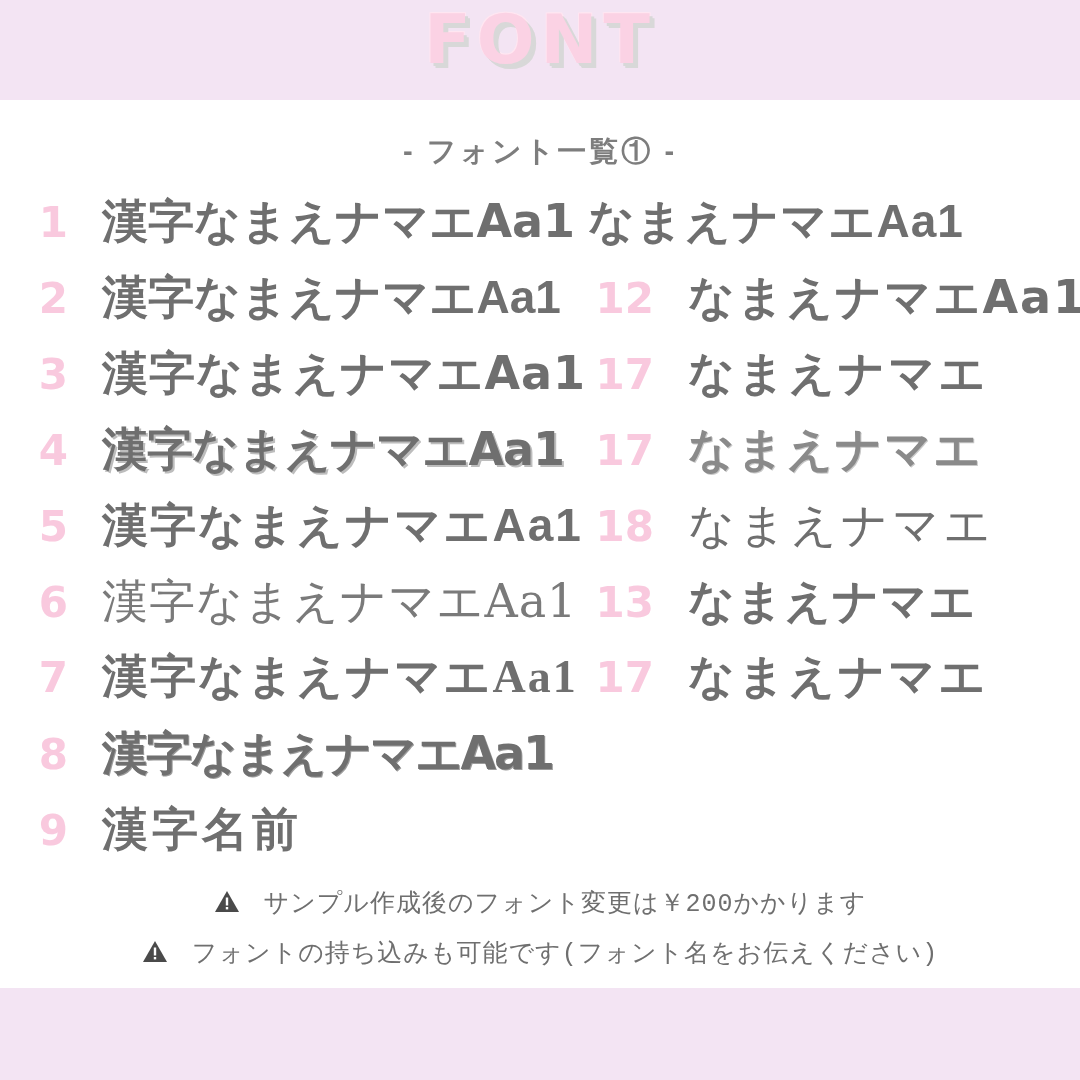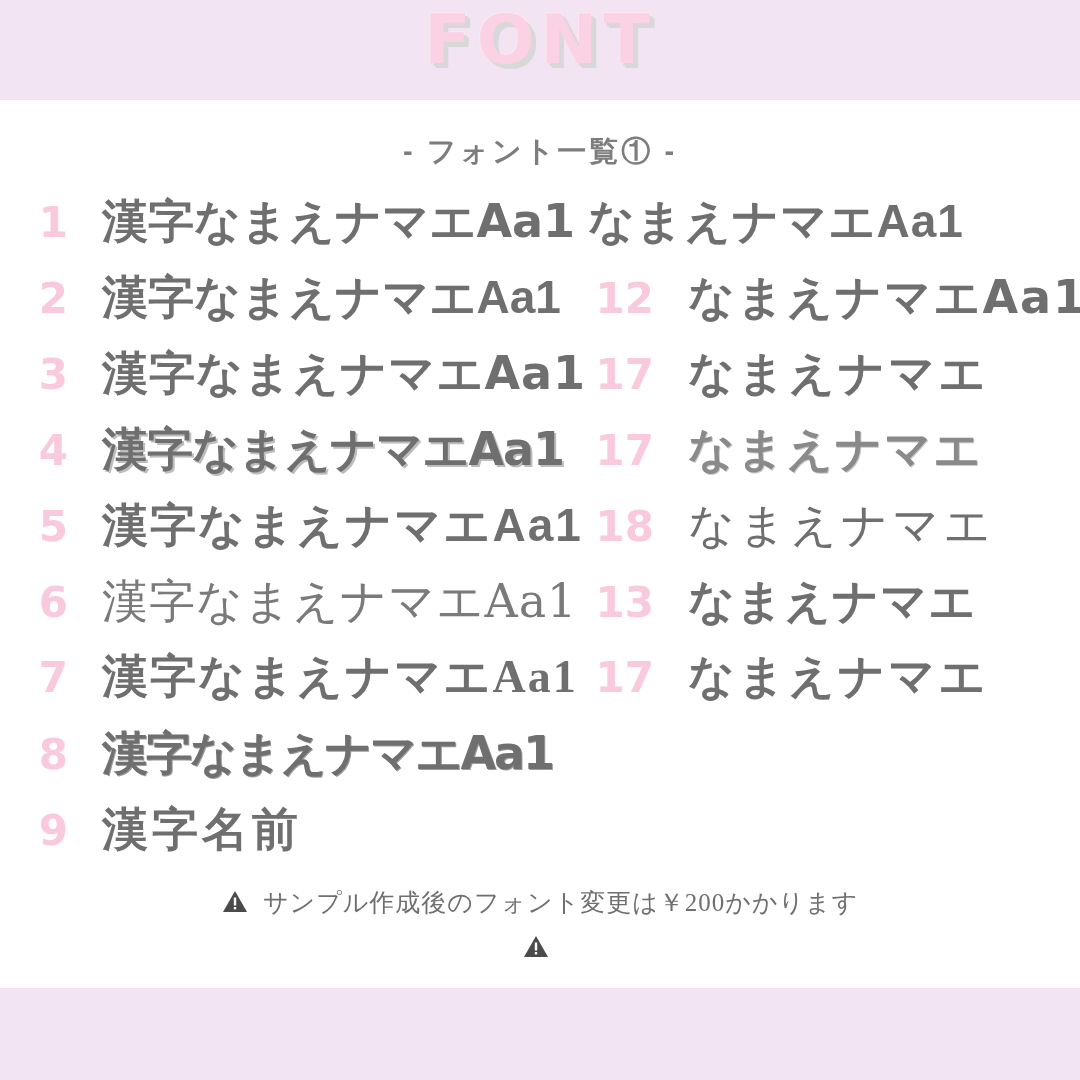--- a/index.html
+++ b/index.html
@@ -130,21 +130,21 @@
 
   .notes {
     position: absolute;
     left: 0;
     top: 886px;
     width: 1080px;
     text-align: center;
     z-index: 3;
   }
   .note-line {
-    font-family: Liberation Serif, serif;
+    font-family: Liberation Mono, monospace;
     font-size: 25px;
     color: #6f6f6f;
     letter-spacing: 1px;
     margin-bottom: 14px;
     white-space: nowrap;
   }
   .warn-icon {
     display: inline-block;
     vertical-align: -3px;
     margin-right: 8px;
@@ -252,16 +252,17 @@
       <span>サンプル作成後のフォント変更は￥200かかります</span>
     </div>
     <div class="note-line">
       <span class="warn-icon">
         <svg width="26" height="24" viewBox="0 0 26 24" xmlns="http://www.w3.org/2000/svg">
           <path d="M13 1 L25 22 L1 22 Z" fill="#4a4a4a"></path>
           <rect x="11.8" y="7.5" width="2.4" height="8" fill="#ffffff"></rect>
           <rect x="11.8" y="17" width="2.4" height="2.4" fill="#ffffff"></rect>
         </svg>
       </span>
+      <span>フォントの持ち込みも可能です(フォント名をお伝えください)</span>
     </div>
   </div>
 
 </div>
 
 </body></html>

